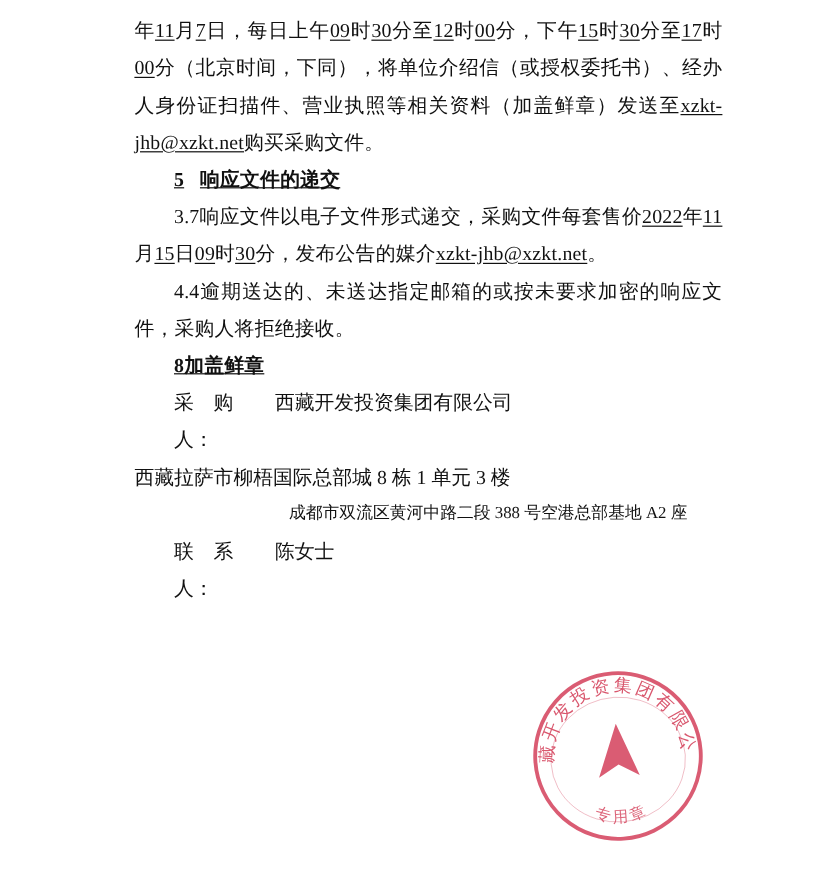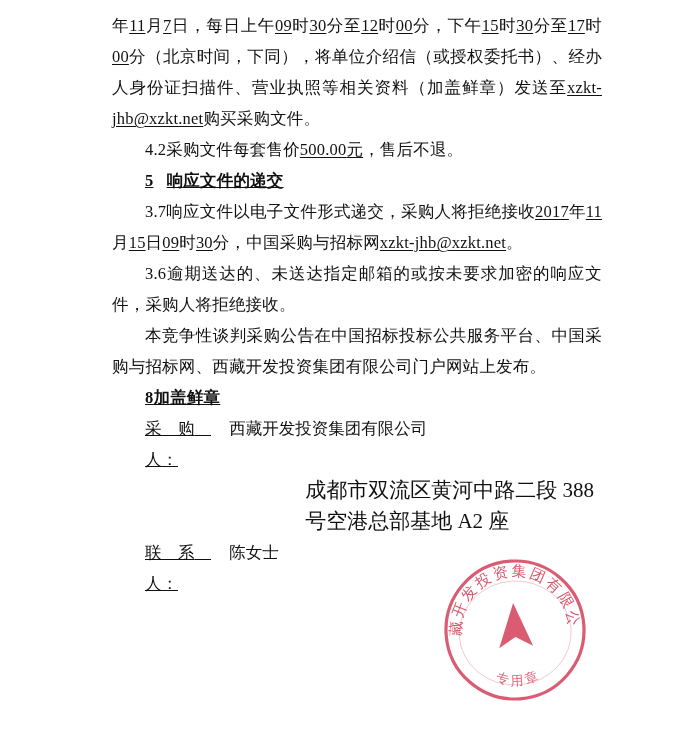--- a/index.html
+++ b/index.html
@@ -55,28 +55,27 @@
     display: flex;
     font-size: 16.5px;
     line-height: 31px;
   }
   .contact-row .label {
     width: 5.1em;
     flex: none;
     text-indent: 0;
     padding-left: 2em;
     box-sizing: content-box;
-    text-decoration: underline;
   }
   .contact-row .val {
     flex: 1;
   }
   .contact-cont {
     padding-left: 9.2em;
-    font-size: 21px;
+    font-size: 14px;
     line-height: 31px;
   }
   .stamp {
     position: absolute;
     left: 440px;
     top: 555px;
     width: 150px;
     height: 150px;
     pointer-events: none;
   }
@@ -86,53 +85,48 @@
 </style>
 </head>
 <body>
 
 <div class="page">
 
   <p class="">
     <span>年</span><span class="u">11</span><span>月</span><span class="u">7</span><span>日，每日上午</span><span class="u">09</span><span>时</span><span class="u">30</span><span>分至</span><span class="u">12</span><span>时</span><span class="u">00</span><span>分，下午</span><span class="u">15</span><span>时</span><span class="u">30</span><span>分至</span><span class="u">17</span><span>时</span><span class="u">00</span><span>分（北京时间，下同），将单位介绍信（或授权委托书）、经办人身份证扫描件、营业执照等相关资料（加盖鲜章）发送至</span><span class="u">xzkt-jhb@xzkt.net</span><span>购买采购文件。</span>
   </p>
 
-  <p class="indent">
-    <span>4.2</span><span>采购文件每套售价</span><span class="u">500.00</span><span class="u">元</span><span>，售后不退。</span>
-  </p>
 
   <p class="heading indent">
     <span>5</span><span class="sp"></span><span>响应文件的递交</span>
   </p>
 
   <p class="indent">
-    <span>3.7</span><span>响应文件以电子文件形式递交，采购人将拒绝接收</span><span class="u">2017</span><span>年</span><span class="u">11</span><span>月</span><span class="u">15</span><span>日</span><span class="u">09</span><span>时</span><span class="u">30</span><span>分，中国采购与招标网</span><span class="u">xzkt-jhb@xzkt.net</span><span>。</span>
+    <span>3.7</span><span>响应文件以电子文件形式递交，采购文件每套售价</span><span class="u">2022</span><span>年</span><span class="u">11</span><span>月</span><span class="u">15</span><span>日</span><span class="u">09</span><span>时</span><span class="u">30</span><span>分，发布公告的媒介</span><span class="u">xzkt-jhb@xzkt.net</span><span>。</span>
   </p>
 
   <p class="indent">
-    <span>3.6</span><span>逾期送达的、未送达指定邮箱的或按未要求加密的响应文件，采购人将拒绝接收。</span>
+    <span>4.4</span><span>逾期送达的、未送达指定邮箱的或按未要求加密的响应文件，采购人将拒绝接收。</span>
   </p>
 
 
 
 
-  <p class="indent">
-    <span>本竞争性谈判采购公告在中国招标投标公共服务平台、中国采购与招标网、西藏开发投资集团有限公司门户网站上发布。</span>
-  </p>
 
   <p class="heading indent">
     <span>8</span><span>加盖鲜章</span>
   </p>
 
   <div class="contact-block">
     <div class="contact-row">
       <div class="label">采　购　人：</div>
       <div class="val">西藏开发投资集团有限公司</div>
     </div>
     <div class="contact-row">
+      <div class="val">西藏拉萨市柳梧国际总部城 8 栋 1 单元 3 楼</div>
     </div>
     <div class="contact-cont">成都市双流区黄河中路二段 388 号空港总部基地 A2 座</div>
     <div class="contact-row">
       <div class="label">联　系　人：</div>
       <div class="val">陈女士</div>
     </div>
 
   </div>
 
   <div class="stamp">

